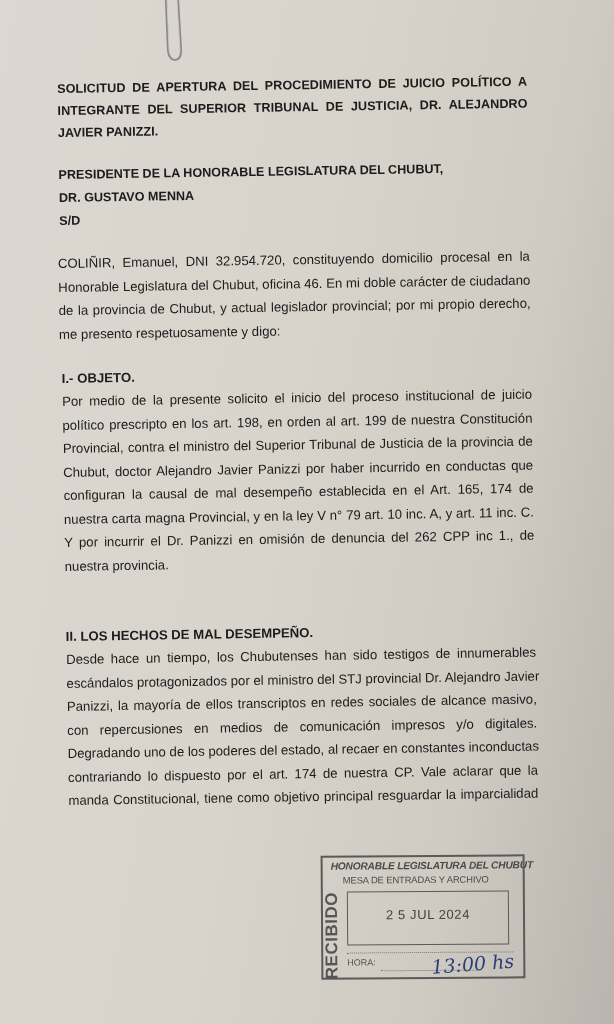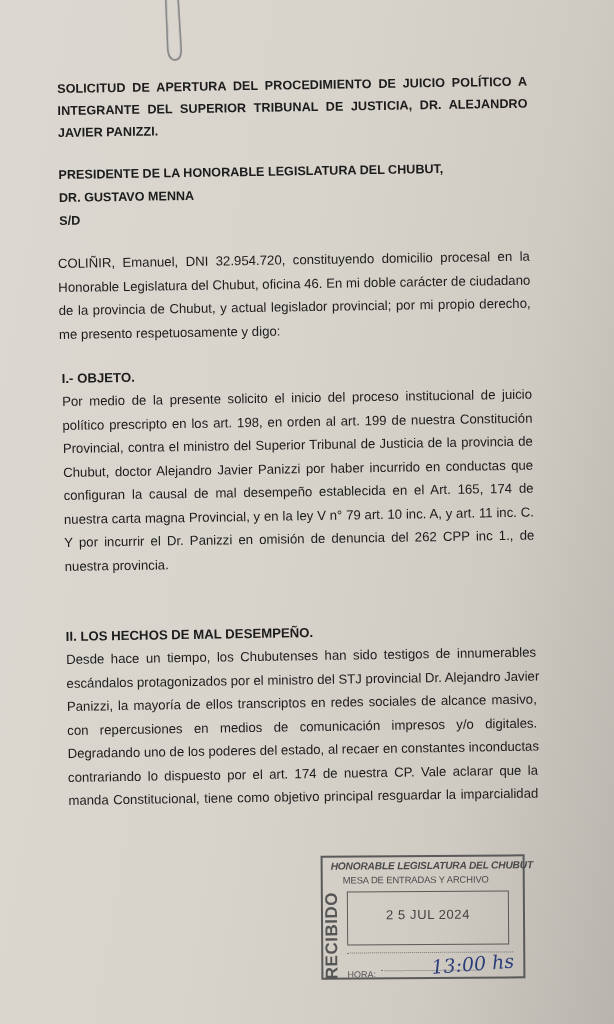--- a/index.html
+++ b/index.html
@@ -129,21 +129,21 @@
   }
   .stamp-dots {
     position: absolute;
     left: 24px; right: 10px;
     top: 95px;
     border-top: 1px dotted #777;
   }
   .stamp-hora-label {
     position: absolute;
     left: 24px;
-    top: 112px;
+    top: 100px;
     font-size: 9px;
     color: #555;
   }
   .stamp-hora-dots {
     position: absolute;
     left: 58px;
     width: 100px;
     top: 113px;
     border-top: 1px dotted #777;
   }

